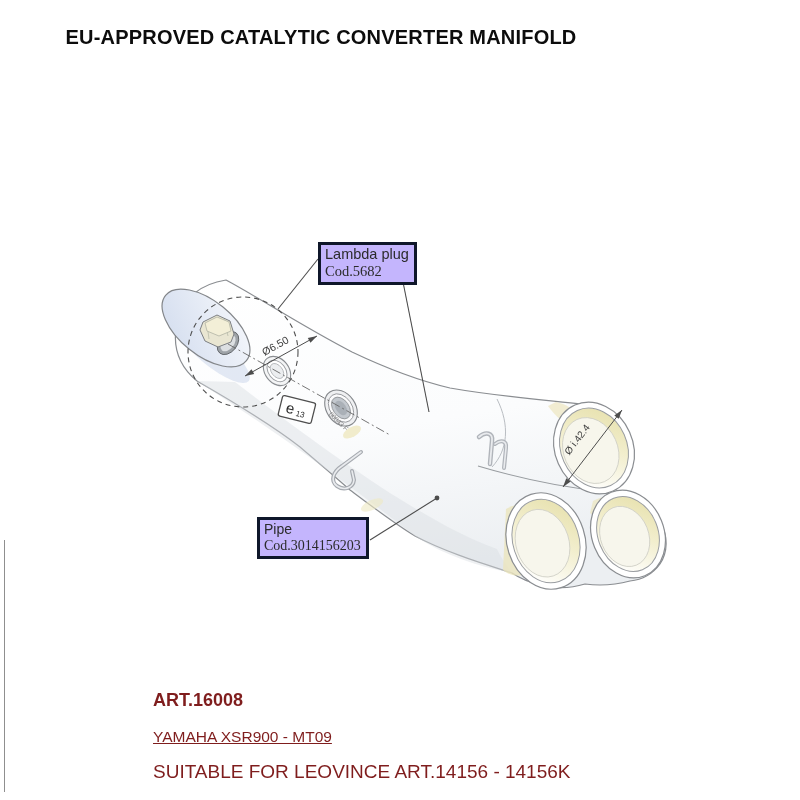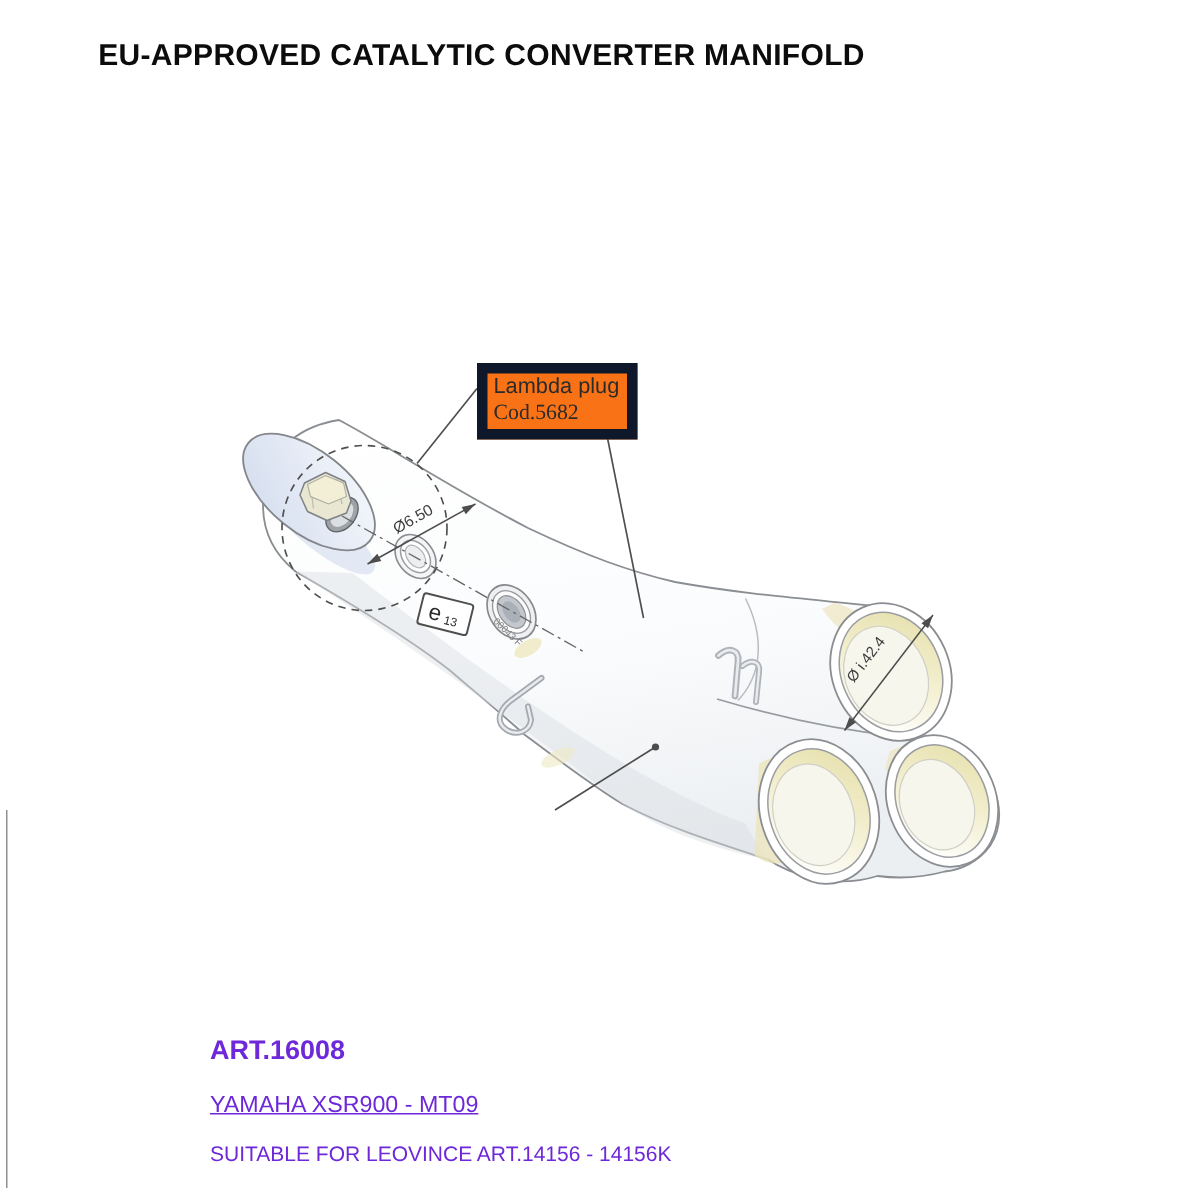--- a/index.html
+++ b/index.html
@@ -8,31 +8,31 @@
     font-family:"Liberation Sans", sans-serif; overflow:hidden; color:#111;
   }
   .title {
     position:absolute; top:26px; left:0; width:642px; text-align:center;
     font-size:20px; font-weight:bold; letter-spacing:0.2px; color:#0c0c0c;
     white-space:nowrap;
   }
   .drawing-svg { position:absolute; left:0; top:0; width:800px; height:800px; }
   svg text { font-family:"Liberation Sans", sans-serif; }
   .callout {
-    position:absolute; border:7px solid #0f172a; background:#f97316;
+    position:absolute; border:3px solid #0f172a; background:#c4b5fd;
     padding:1px 5px 2px 4px; color:#2b2b2b; line-height:17px; font-size:14.5px;
     white-space:nowrap;
   }
   .callout .l2 { display:block;font-family:Liberation Serif, serif; }
   #lambda-box { left:318px; top:242px; }
   #pipe-box   { left:257px; top:517px; font-size:14px; line-height:16.5px; }
-  .footer-line { position:absolute; left:140px; white-space:nowrap; color:#6d28d9; }
+  .footer-line { position:absolute; left:153px; white-space:nowrap; color:#7f1d1d; }
   .f-art  { top:690px; font-size:18px; font-weight:bold; }
   .f-model{ top:728px; font-size:15.5px;text-decoration:underline; }
-  .f-suit { top:761px; font-size:14px; }
+  .f-suit { top:761px; font-size:19px; }
   .vline  { position:absolute; left:4px; top:540px; width:1px; height:252px; background:#8f8f8f; }
 </style>
 </head>
 <body>
 
 <div class="page">
 
   <svg class="drawing-svg" viewBox="0 0 800 800">
     <defs>
       <linearGradient id="gBody" x1="0" y1="0" x2="0.25" y2="1">
@@ -170,19 +170,23 @@
     </g>
   </svg>
 
   <div class="title">EU-APPROVED CATALYTIC CONVERTER MANIFOLD</div>
 
   <div class="callout" id="lambda-box">
     <span>Lambda plug</span>
     <span class="l2">Cod.5682</span>
   </div>
 
+  <div class="callout" id="pipe-box">
+    <span>Pipe</span>
+    <span class="l2">Cod.3014156203</span>
+  </div>
 
   <div class="footer-line f-art">ART.16008</div>
   <div class="footer-line f-model">YAMAHA XSR900 - MT09</div>
   <div class="footer-line f-suit">SUITABLE FOR LEOVINCE ART.14156 - 14156K</div>
 
   <div class="vline"></div>
 </div>
 
 </body></html>

